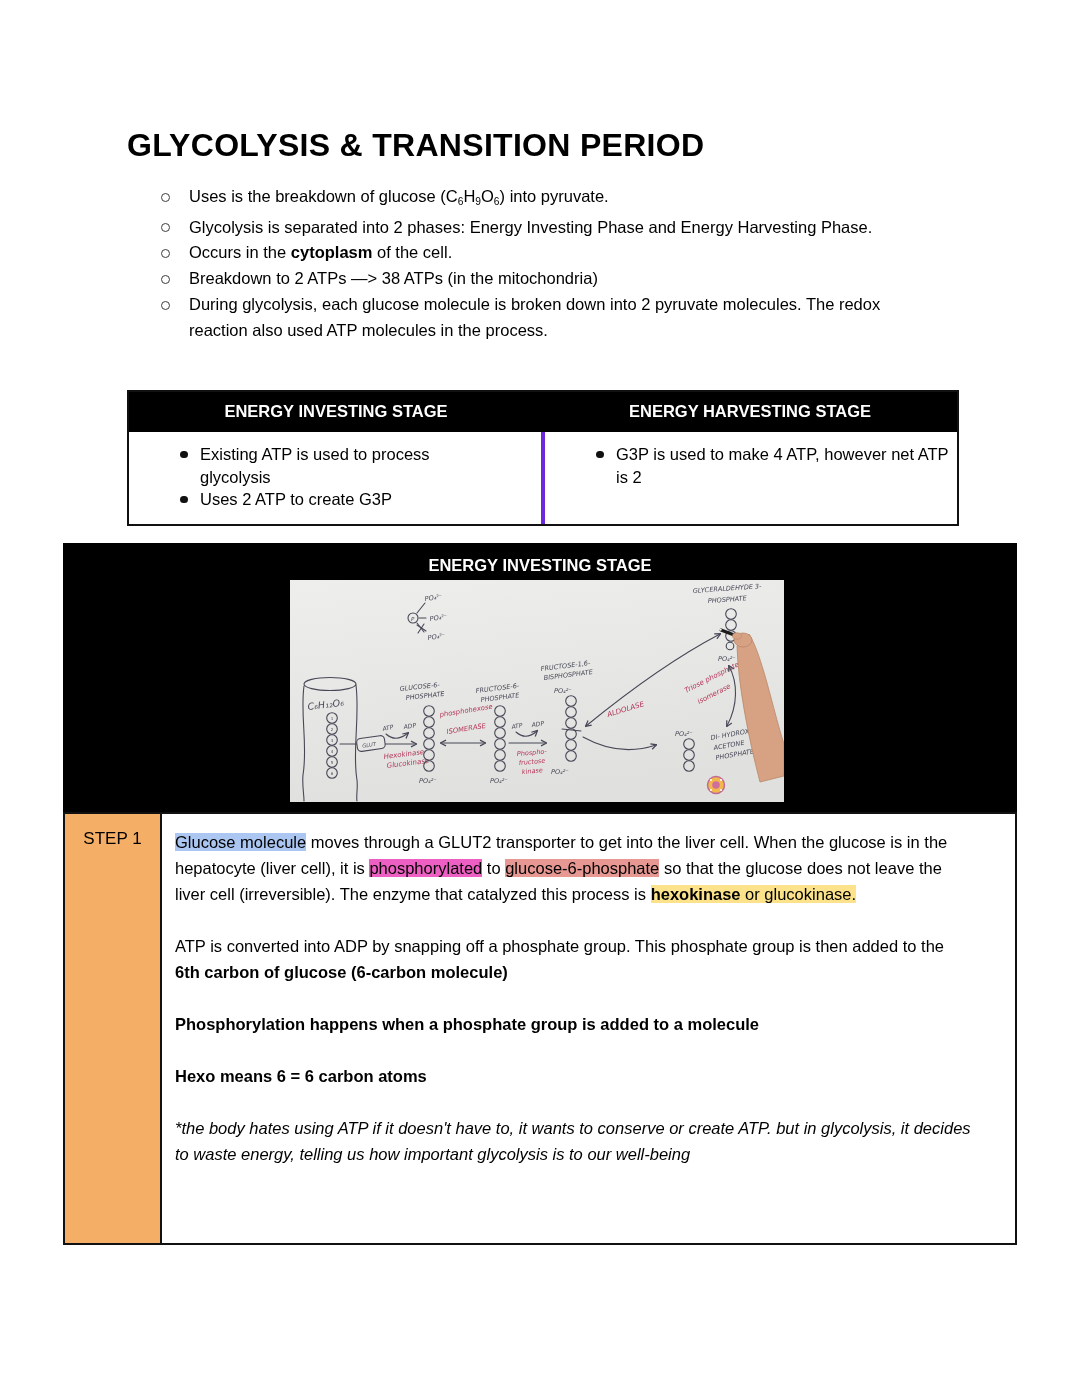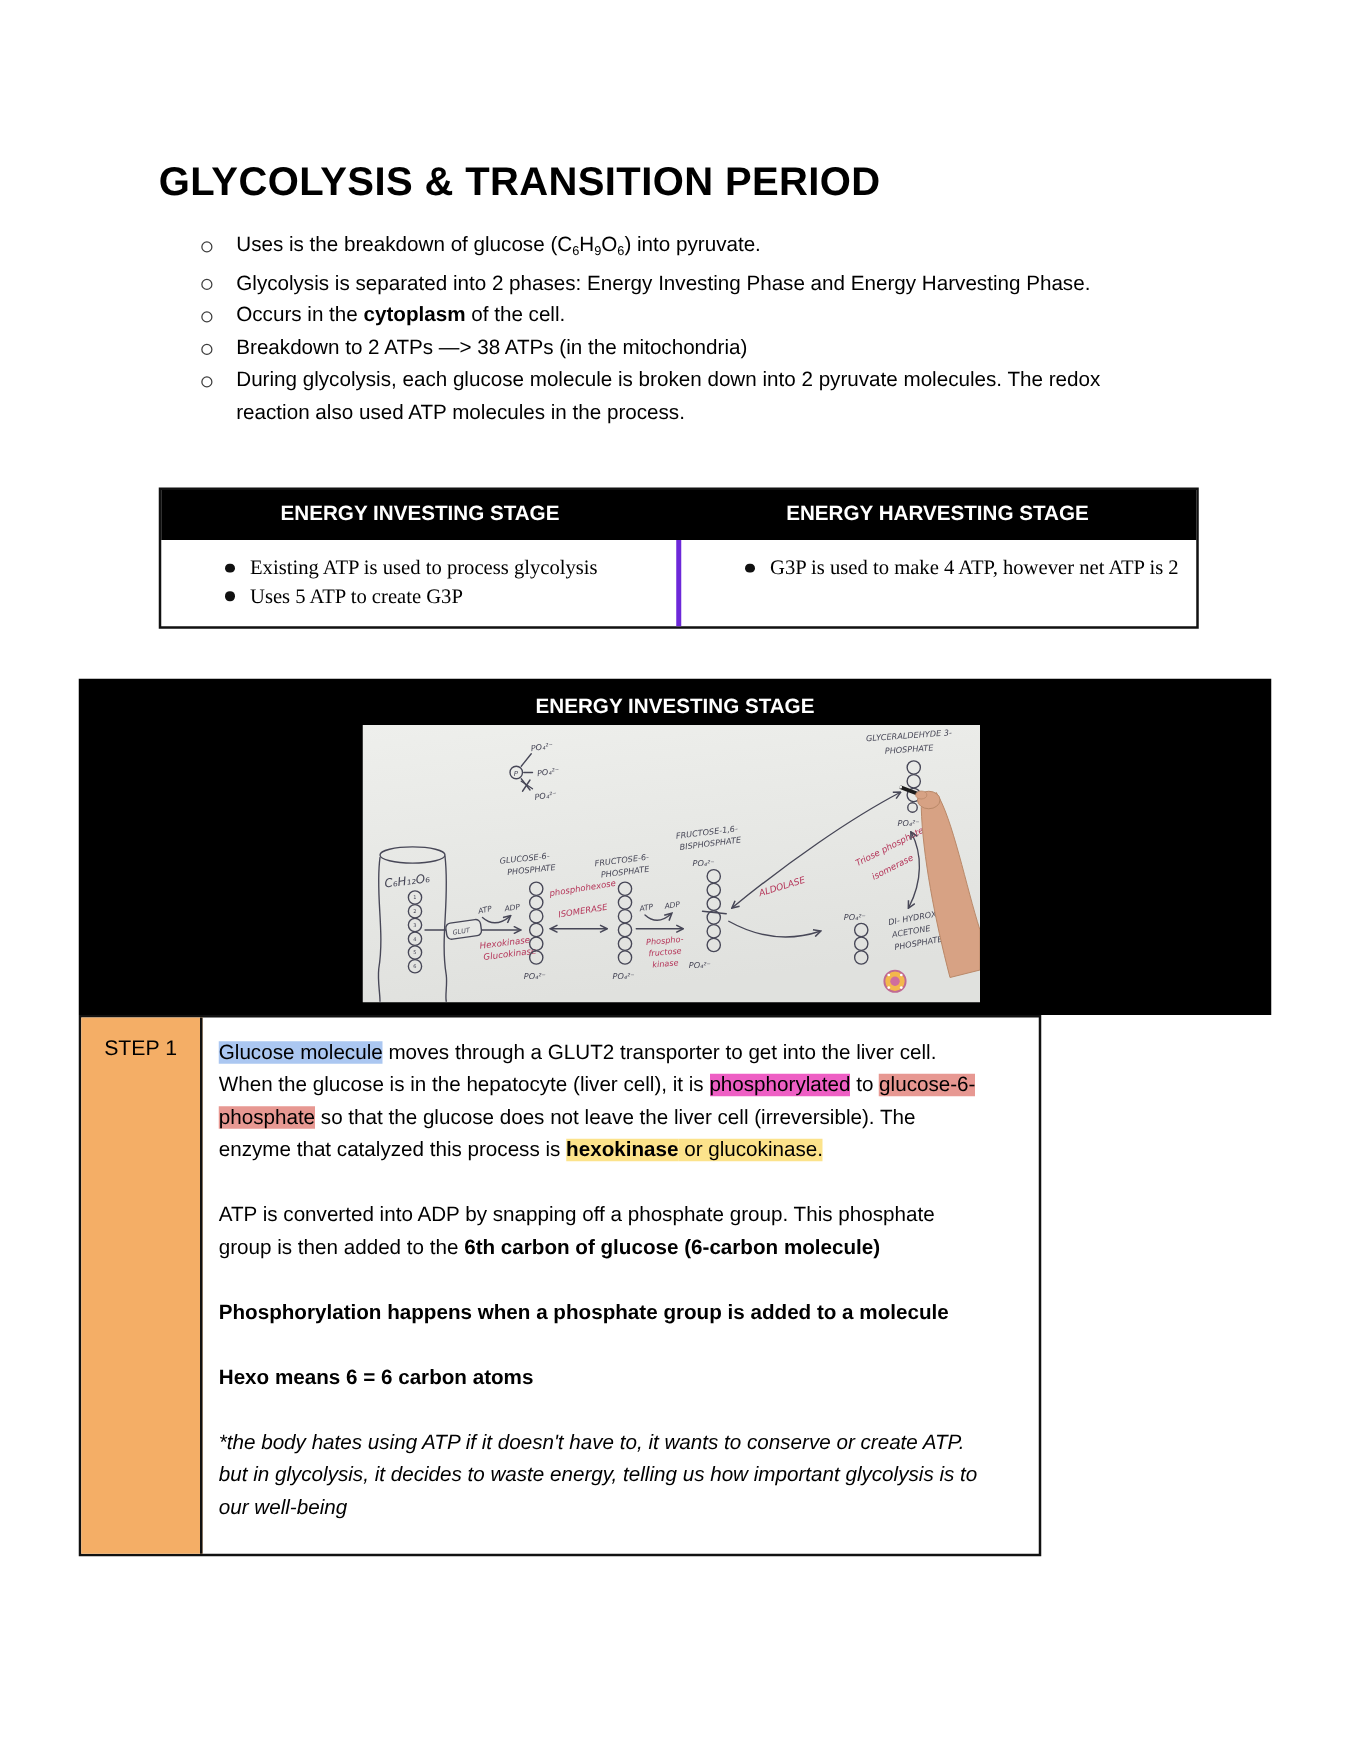--- a/index.html
+++ b/index.html
@@ -18,34 +18,34 @@
   .hl-pink{background:var(--highlight-pink);}
   .hl-red{background:var(--highlight-red);}
   .hl-yellow{background:var(--highlight-yellow);}
 
   .stage-table{left:127px;top:390px;width:828px;border:2px solid #111;background:#fff;}
   .stage-headers{display:flex;background:var(--table-header-bg);}
   .stage-header{flex:1;color:#fff;font-weight:700;font-size:16.5px;text-align:center;padding:10px 0 11px;}
   .stage-body{display:flex;}
   .stage-cell{flex:1;padding:11px 0 13px;box-sizing:border-box;}
   .stage-cell + .stage-cell{border-left:4px solid #6d28d9;}
-  .stage-cell ul{margin:0;padding:0 0 0 42px;list-style:none;font-family:Liberation Serif, serif;}
+  .stage-cell ul{margin:0;padding:0 0 0 42px;list-style:none;}
   .stage-cell li{position:relative;padding-left:29px;font-size:16.5px;line-height:22.5px;}
   .stage-cell li::before{content:"";position:absolute;left:9px;top:7.5px;width:7.5px;height:7.5px;background:#111;border-radius:50%;}
   .stage-cell.col-0 li{max-width:302px;}
   .stage-cell.col-1 li{max-width:340px;}
 
   .video-frame{left:63px;top:543px;width:954px;height:269px;background:#000;}
   .video-title{color:#fff;font-weight:700;font-size:16.5px;text-align:center;padding-top:13px;}
   .whiteboard{position:absolute;left:227px;top:37px;width:494px;height:222px;}
   .pen{stroke:var(--pen);fill:none;stroke-width:1.1;stroke-linecap:round;}
   .pentxt{fill:var(--pen);font-family:"DejaVu Sans",sans-serif;font-style:italic;}
   .redtxt{fill:var(--marker-red);font-family:"DejaVu Sans",sans-serif;font-style:italic;}
 
-  .step-table{left:63px;top:812px;width:770px;height:433px;border:2px solid #111;display:flex;box-sizing:border-box;background:#fff;justify-content:flex-end;}
+  .step-table{left:63px;top:812px;width:954px;height:433px;border:2px solid #111;display:flex;box-sizing:border-box;background:#fff;justify-content:flex-end;}
   .step-label-col{width:97px;flex:none;background:var(--step-orange);border-right:2px solid #111;box-sizing:border-box;padding-top:15px;text-align:center;font-size:17px;}
   .step-content-col{flex:1;padding:15px 42px 0 13px;font-size:16.5px;line-height:26px;}
   .step-para{margin:0 0 26px;}
 </style>
 </head>
 <body>
 
 <h1 id="title" class="abs">GLYCOLYSIS &amp; TRANSITION PERIOD</h1>
 
 <ul class="intro abs" id="intro-list">
@@ -58,21 +58,21 @@
 
 <div class="stage-table abs">
   <div class="stage-headers">
     <div class="stage-header">ENERGY INVESTING STAGE</div>
     <div class="stage-header">ENERGY HARVESTING STAGE</div>
   </div>
   <div class="stage-body">
     <div class="stage-cell col-0">
         <ul id="stage-col-0">
           <li>Existing ATP is used to process glycolysis</li>
-          <li>Uses 5 ATP to create G3P</li>
+          <li>Uses 2 ATP to create G3P</li>
         </ul>
       </div>
     <div class="stage-cell col-1">
         <ul id="stage-col-1">
           <li>G3P is used to make 4 ATP, however net ATP is 2</li>
         </ul>
       </div>
   </div>
 </div>
 

